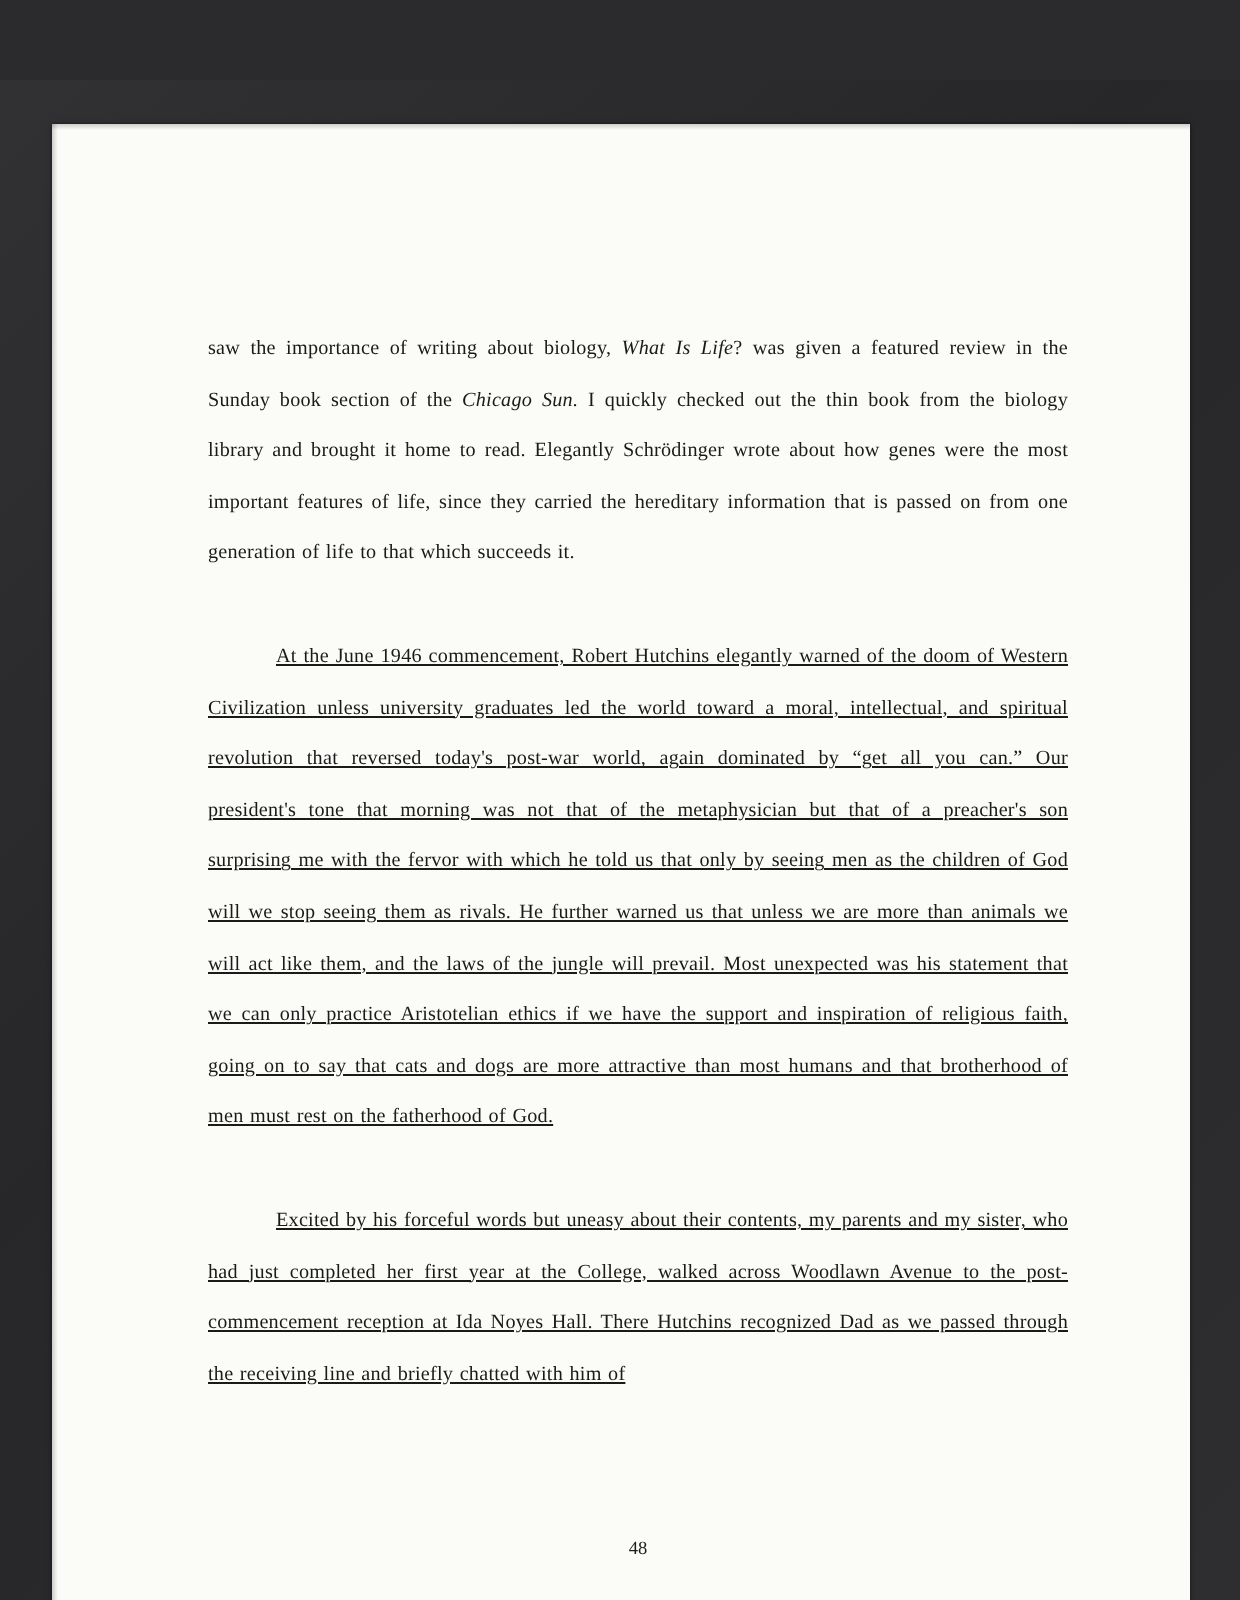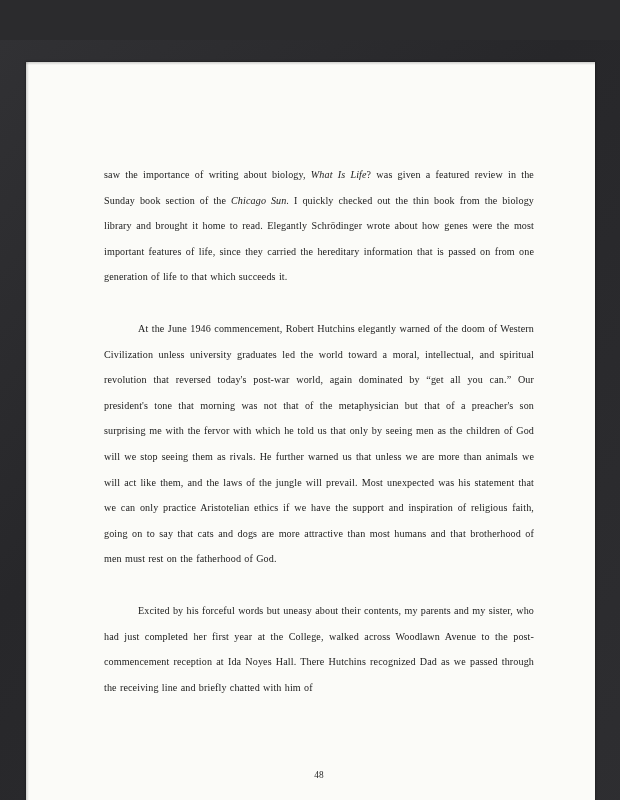--- a/index.html
+++ b/index.html
@@ -41,20 +41,21 @@
     line-height: 25.6px;
     color: #1a1a1a;
     text-align: justify;
     text-indent: 0;
     letter-spacing: 0.12px;
     word-spacing: 0.6px;
     font-family: "Liberation Serif", serif;
   }
   p.indented {
     text-indent: 34px;
+    text-decoration: underline;
   }
   .it {
     font-style: italic;
   }
   #folio {
     position: absolute;
     left: 0;
     top: 608px;
     width: 430px;
     text-align: center;

